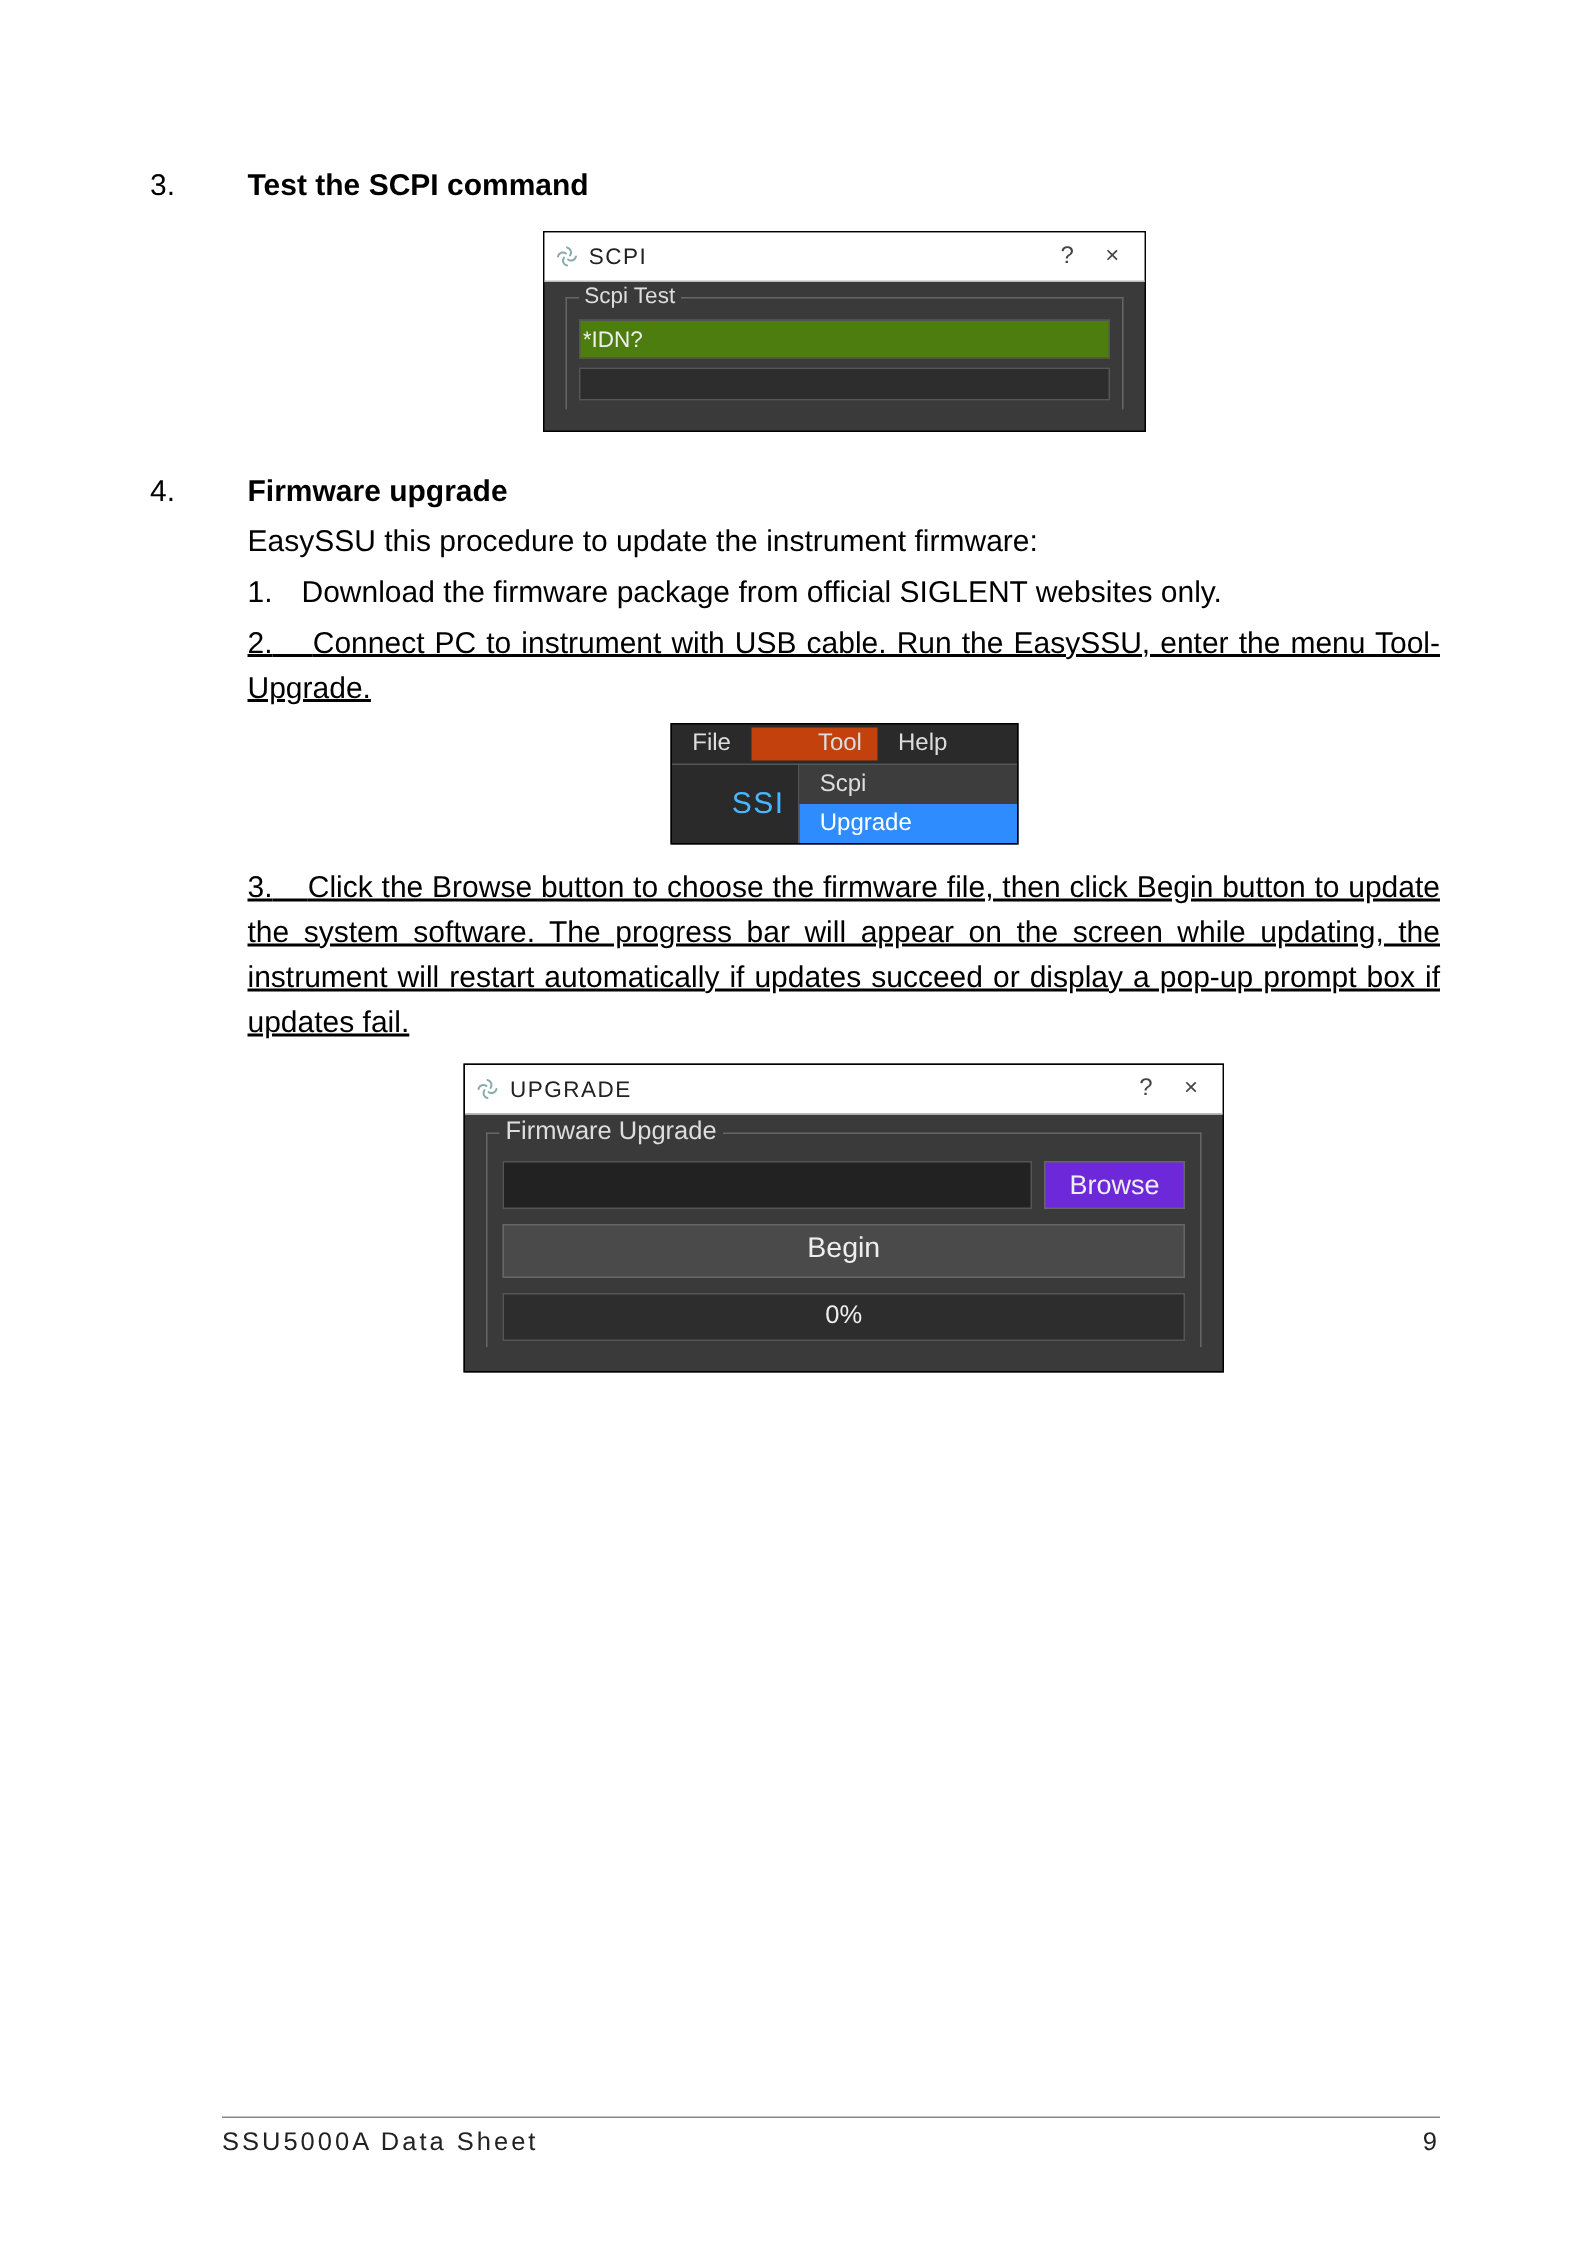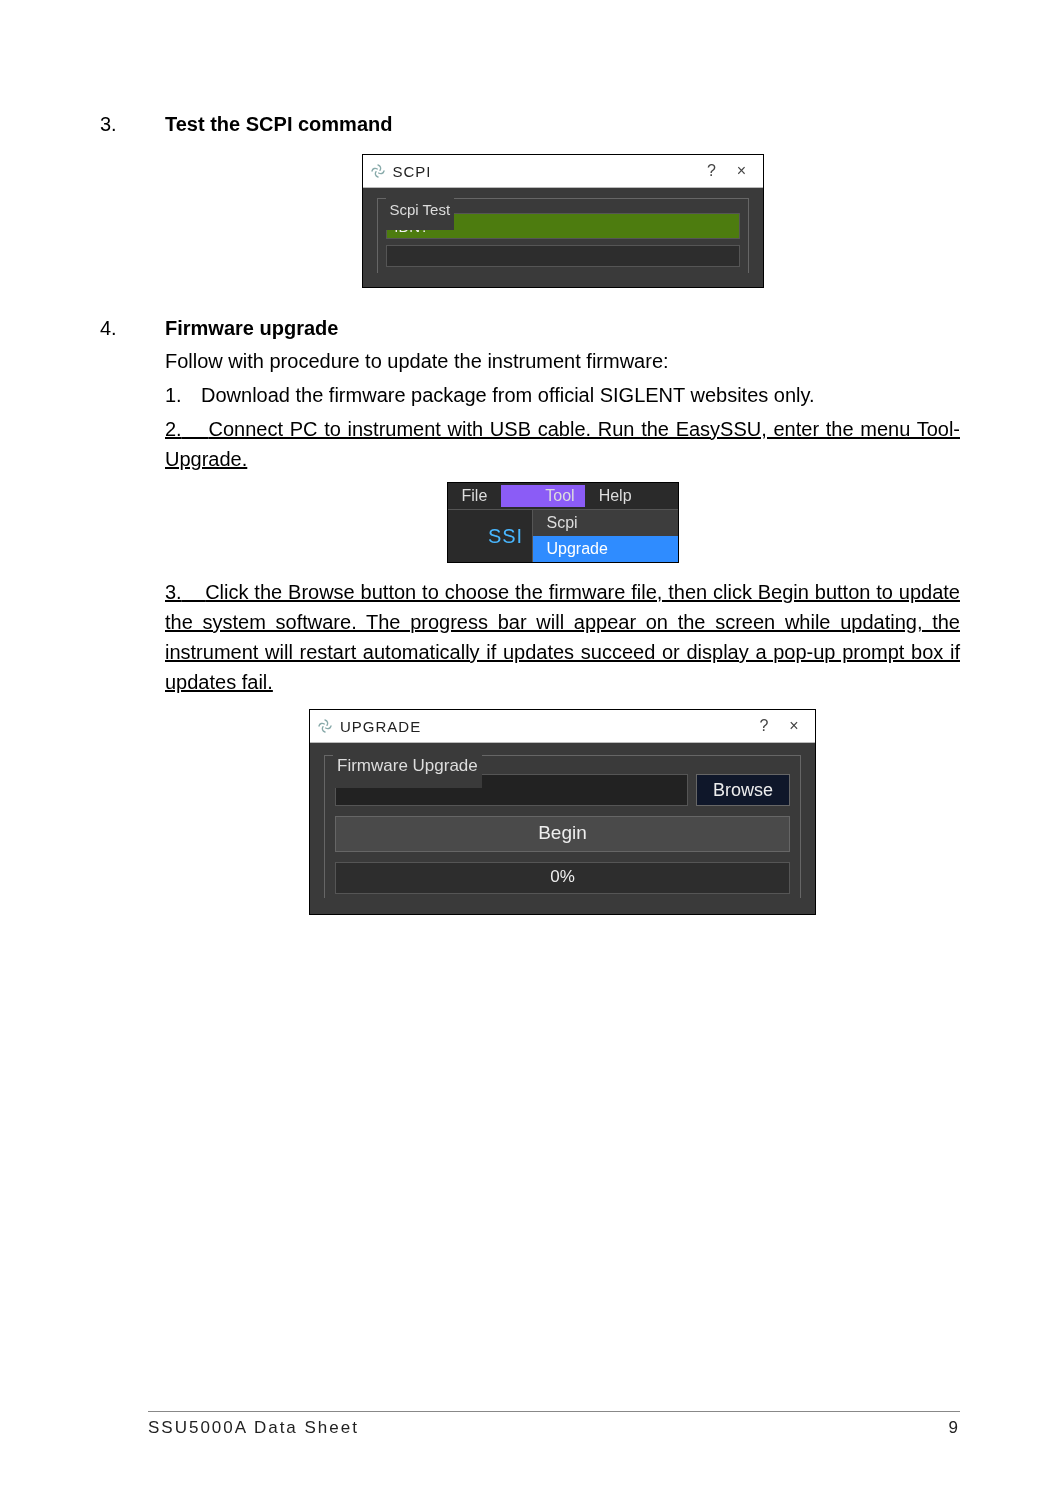--- a/index.html
+++ b/index.html
@@ -107,21 +107,21 @@
     border: 1px solid #666;
     border-bottom: none;
     padding: 14px 8px 6px 8px;
     margin-bottom: 0;
   }
   .fieldset-label {
     position: absolute;
     top: -10px;
     left: 8px;
     background: #3a3a3a;
-    padding: 12px 4px;
+    padding: 0 4px;
     font-size: 15px;
     color: #ddd;
   }
   .scpi-input {
     width: 100%;
     box-sizing: border-box;
     height: 26px;
     background: #4d7c0f;
     border: 1px solid #555;
     color: #eee;
@@ -165,21 +165,21 @@
     display: flex;
     gap: 4px;
     padding: 2px 4px;
     border-bottom: 1px solid #555;
     font-size: 16px;
   }
   .menu-bar span {
     padding: 2px 10px;
   }
   .menu-bar .open {
-    background: #8b5cf6;
+    background: #c2410c;
     padding-left: 44px;
   }
   .menu-body {
     display: flex;
     align-items: stretch;
   }
   .menu-left {
     width: 52px;
     display: flex;
     align-items: center;
@@ -233,21 +233,21 @@
     align-items: stretch;
   }
   .upgrade-path {
     flex: 1 1 auto;
     height: 30px;
     background: #222;
     border: 1px solid #555;
   }
   .upgrade-browse {
     width: 92px;
-    background: #0f172a;
+    background: #6d28d9;
     border: 1px solid #666;
     color: #eee;
     font-size: 18px;
     text-align: center;
     line-height: 30px;
   }
   .upgrade-begin {
     margin-top: 10px;
     height: 34px;
     background: #4a4a4a;
@@ -330,21 +330,21 @@
       </div>
     </div>
   </div>
 
   <div class="row">
     <div class="num-col">
       <span class="list-num">4.</span>
     </div>
     <div class="body-col">
       <div class="list-head">Firmware upgrade</div>
-      <div class="para">Follow with procedure to update the instrument firmware:</div>
+      <div class="para">EasySSU this procedure to update the instrument firmware:</div>
 
       <div class="sub-row">
         <div class="sub-num">1.</div>
         <div class="sub-body">Download the firmware package from official SIGLENT websites only.</div>
       </div>
 
       <div class="para justify">
         <span>2.</span>&nbsp;&nbsp;&nbsp;
         <span>Connect PC to instrument with USB cable. Run the EasySSU, enter the menu Tool-Upgrade.</span>
       </div>

